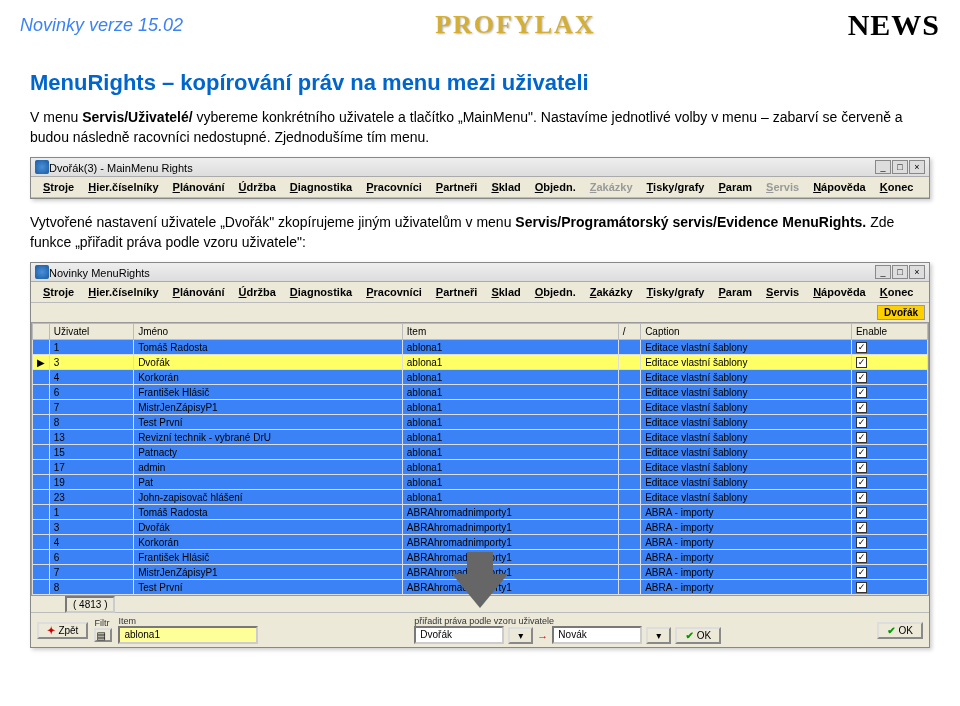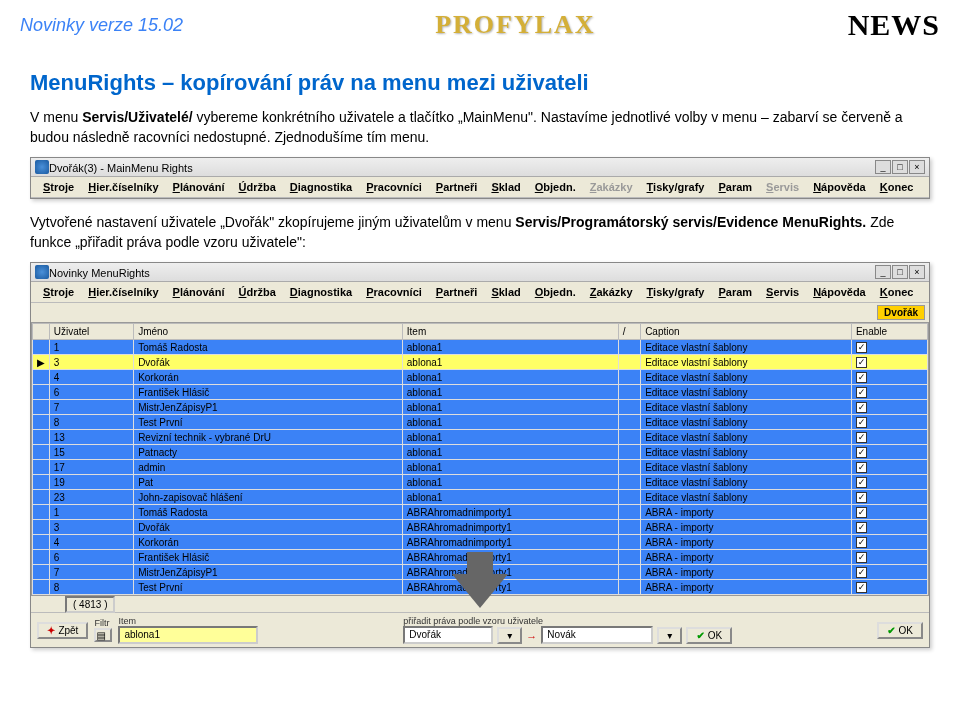--- a/index.html
+++ b/index.html
@@ -325,21 +325,21 @@
         <span class="lbl">Item</span>
         <span class="fld" style="background:#ffff99;">ablona1</span>
       </span>
       <span style="flex:1"></span>
       <span style="display:flex;flex-direction:column;">
         <span class="lbl">přiřadit práva podle vzoru uživatele</span>
         <span style="display:flex;gap:4px;align-items:center;">
           <span class="fld" style="width:90px;">Dvořák</span>
           <span class="btn">▾</span>
           <span class="arrow-red">→</span>
-          <span class="fld" style="width:112px;">Novák</span>
+          <span class="fld" style="width:90px;">Novák</span>
           <span class="btn">▾</span>
           <span class="btn">
               <span class="green-check">✔</span>
               <span>OK</span>
             </span>
         </span>
       </span>
       <span style="flex:1"></span>
       <span class="btn">
           <span class="green-check">✔</span>

